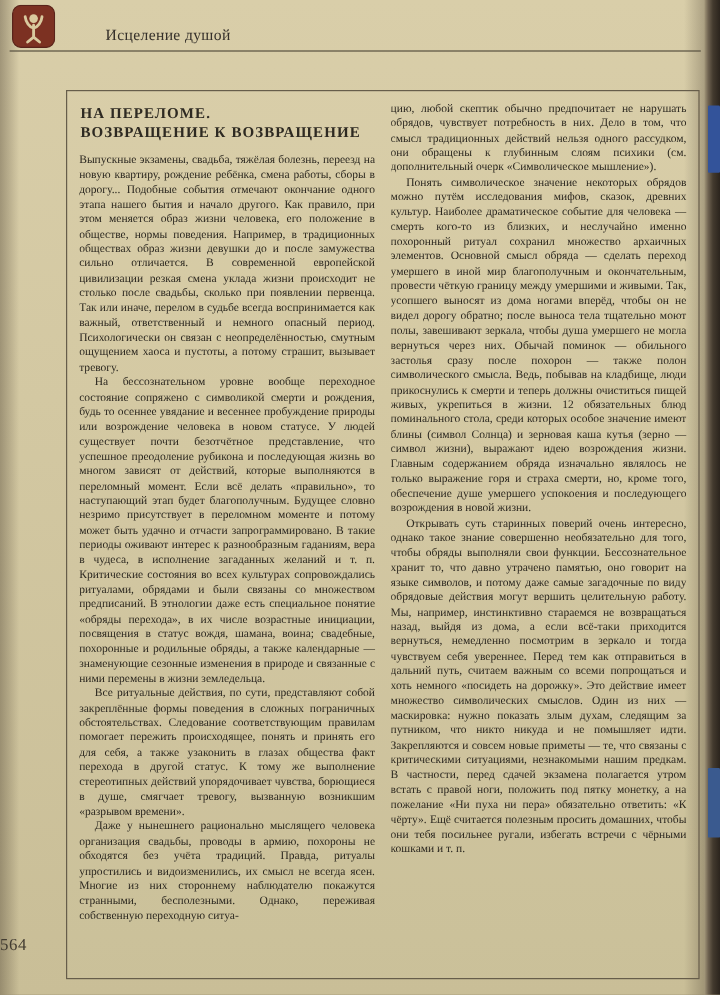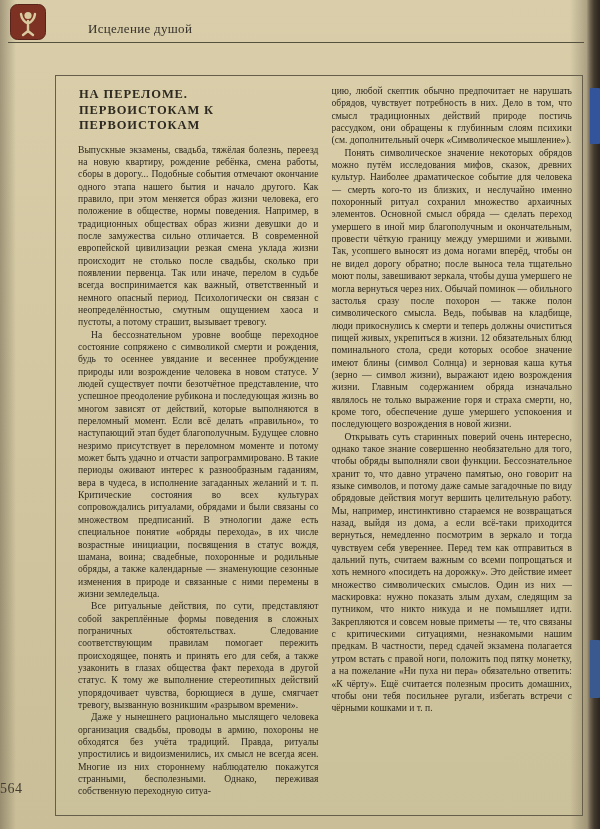--- a/index.html
+++ b/index.html
@@ -27,21 +27,21 @@
   }
   .header-rule {
     position: absolute; top: 42px; left: 8px; right: 16px; height: 1px;
     background: #56503f;
   }
 
   
   .content-frame {
     position: absolute; left: 55px; top: 75px; width: 528px; height: 741px;
     border: 1px solid #665d4a;
-    padding: 9px 10px 10px 22px;
+    padding: 9px 10px 10px 10px;
     display: flex; gap: 13px;
     background: rgba(255,250,230,0.03);
   }
   .col { flex: 1 1 0; overflow: hidden; }
 
   .article-heading {
     margin: 2px 0 10px 1px;
     font-size: 12.5px; line-height: 15.5px;
     font-weight: 600; letter-spacing: .9px;
     color: #2e2a22;
@@ -84,29 +84,29 @@
       </svg>
     </div>
     <div class="header-title">Исцеление душой</div>
   </header>
   <div class="header-rule"></div>
 
   <main class="content-frame">
     <div class="col col-left">
       <h1 class="article-heading">
         <span>НА ПЕРЕЛОМЕ.</span><br>
-        <span>ПЕРВОИСТОКАМ К ПЕРВОИСТОКАМ</span>
+        <span>ВОЗВРАЩЕНИЕ К ВОЗВРАЩЕНИЕ</span>
       </h1>
       <p class="noindent">Выпускные экзамены, свадьба, тяжёлая болезнь, переезд на новую квартиру, рождение ребёнка, смена работы, сборы в дорогу... Подобные события отмечают окончание одного этапа нашего бытия и начало другого. Как правило, при этом меняется образ жизни человека, его положение в обществе, нормы поведения. Например, в традиционных обществах образ жизни девушки до и после замужества сильно отличается. В современной европейской цивилизации резкая смена уклада жизни происходит не столько после свадьбы, сколько при появлении первенца. Так или иначе, перелом в судьбе всегда воспринимается как важный, ответственный и немного опасный период. Психологически он связан с неопределённостью, смутным ощущением хаоса и пустоты, а потому страшит, вызывает тревогу.</p>
       <p>На бессознательном уровне вообще переходное состояние сопряжено с символикой смерти и рождения, будь то осеннее увядание и весеннее пробуждение природы или возрождение человека в новом статусе. У людей существует почти безотчётное представление, что успешное преодоление рубикона и последующая жизнь во многом зависят от действий, которые выполняются в переломный момент. Если всё делать «правильно», то наступающий этап будет благополучным. Будущее словно незримо присутствует в переломном моменте и потому может быть удачно и отчасти запрограммировано. В такие периоды оживают интерес к разнообразным гаданиям, вера в чудеса, в исполнение загаданных желаний и т. п. Критические состояния во всех культурах сопровождались ритуалами, обрядами и были связаны со множеством предписаний. В этнологии даже есть специальное понятие «обряды перехода», в их числе возрастные инициации, посвящения в статус вождя, шамана, воина; свадебные, похоронные и родильные обряды, а также календарные — знаменующие сезонные изменения в природе и связанные с ними перемены в жизни земледельца.</p>
       <p>Все ритуальные действия, по сути, представляют собой закреплённые формы поведения в сложных пограничных обстоятельствах. Следование соответствующим правилам помогает пережить происходящее, понять и принять его для себя, а также узаконить в глазах общества факт перехода в другой статус. К тому же выполнение стереотипных действий упорядочивает чувства, борющиеся в душе, смягчает тревогу, вызванную возникшим «разрывом времени».</p>
       <p>Даже у нынешнего рационально мыслящего человека организация свадьбы, проводы в армию, похороны не обходятся без учёта традиций. Правда, ритуалы упростились и видоизменились, их смысл не всегда ясен. Многие из них стороннему наблюдателю покажутся странными, бесполезными. Однако, переживая собственную переходную ситуа-</p>
     </div>
     <div class="col col-right">
-      <p class="noindent">цию, любой скептик обычно предпочитает не нарушать обрядов, чувствует потребность в них. Дело в том, что смысл традиционных действий природе постичь рассудком, они обращены к глубинным слоям психики (см. дополнительный очерк «Символическое мышление»).</p>
+      <p class="noindent">цию, любой скептик обычно предпочитает не нарушать обрядов, чувствует потребность в них. Дело в том, что смысл традиционных действий нельзя одного рассудком, они обращены к глубинным слоям психики (см. дополнительный очерк «Символическое мышление»).</p>
       <p>Понять символическое значение некоторых обрядов можно путём исследования мифов, сказок, древних культур. Наиболее драматическое событие для человека — смерть кого-то из близких, и неслучайно именно похоронный ритуал сохранил множество архаичных элементов. Основной смысл обряда — сделать переход умершего в иной мир благополучным и окончательным, провести чёткую границу между умершими и живыми. Так, усопшего выносят из дома ногами вперёд, чтобы он не видел дорогу обратно; после выноса тела тщательно моют полы, завешивают зеркала, чтобы душа умершего не могла вернуться через них. Обычай поминок — обильного застолья сразу после похорон — также полон символического смысла. Ведь, побывав на кладбище, люди прикоснулись к смерти и теперь должны очиститься пищей живых, укрепиться в жизни. 12 обязательных блюд поминального стола, среди которых особое значение имеют блины (символ Солнца) и зерновая каша кутья (зерно — символ жизни), выражают идею возрождения жизни. Главным содержанием обряда изначально являлось не только выражение горя и страха смерти, но, кроме того, обеспечение душе умершего успокоения и последующего возрождения в новой жизни.</p>
       <p>Открывать суть старинных поверий очень интересно, однако такое знание совершенно необязательно для того, чтобы обряды выполняли свои функции. Бессознательное хранит то, что давно утрачено памятью, оно говорит на языке символов, и потому даже самые загадочные по виду обрядовые действия могут вершить целительную работу. Мы, например, инстинктивно стараемся не возвращаться назад, выйдя из дома, а если всё-таки приходится вернуться, немедленно посмотрим в зеркало и тогда чувствуем себя увереннее. Перед тем как отправиться в дальний путь, считаем важным со всеми попрощаться и хоть немного «посидеть на дорожку». Это действие имеет множество символических смыслов. Один из них — маскировка: нужно показать злым духам, следящим за путником, что никто никуда и не помышляет идти. Закрепляются и совсем новые приметы — те, что связаны с критическими ситуациями, незнакомыми нашим предкам. В частности, перед сдачей экзамена полагается утром встать с правой ноги, положить под пятку монетку, а на пожелание «Ни пуха ни пера» обязательно ответить: «К чёрту». Ещё считается полезным просить домашних, чтобы они тебя посильнее ругали, избегать встречи с чёрными кошками и т. п.</p>
     </div>
   </main>
 
   <div class="page-number">564</div>
 
   <div class="page-edge">
     <div class="edge-mark mark1"></div>
     <div class="edge-mark mark2"></div>

